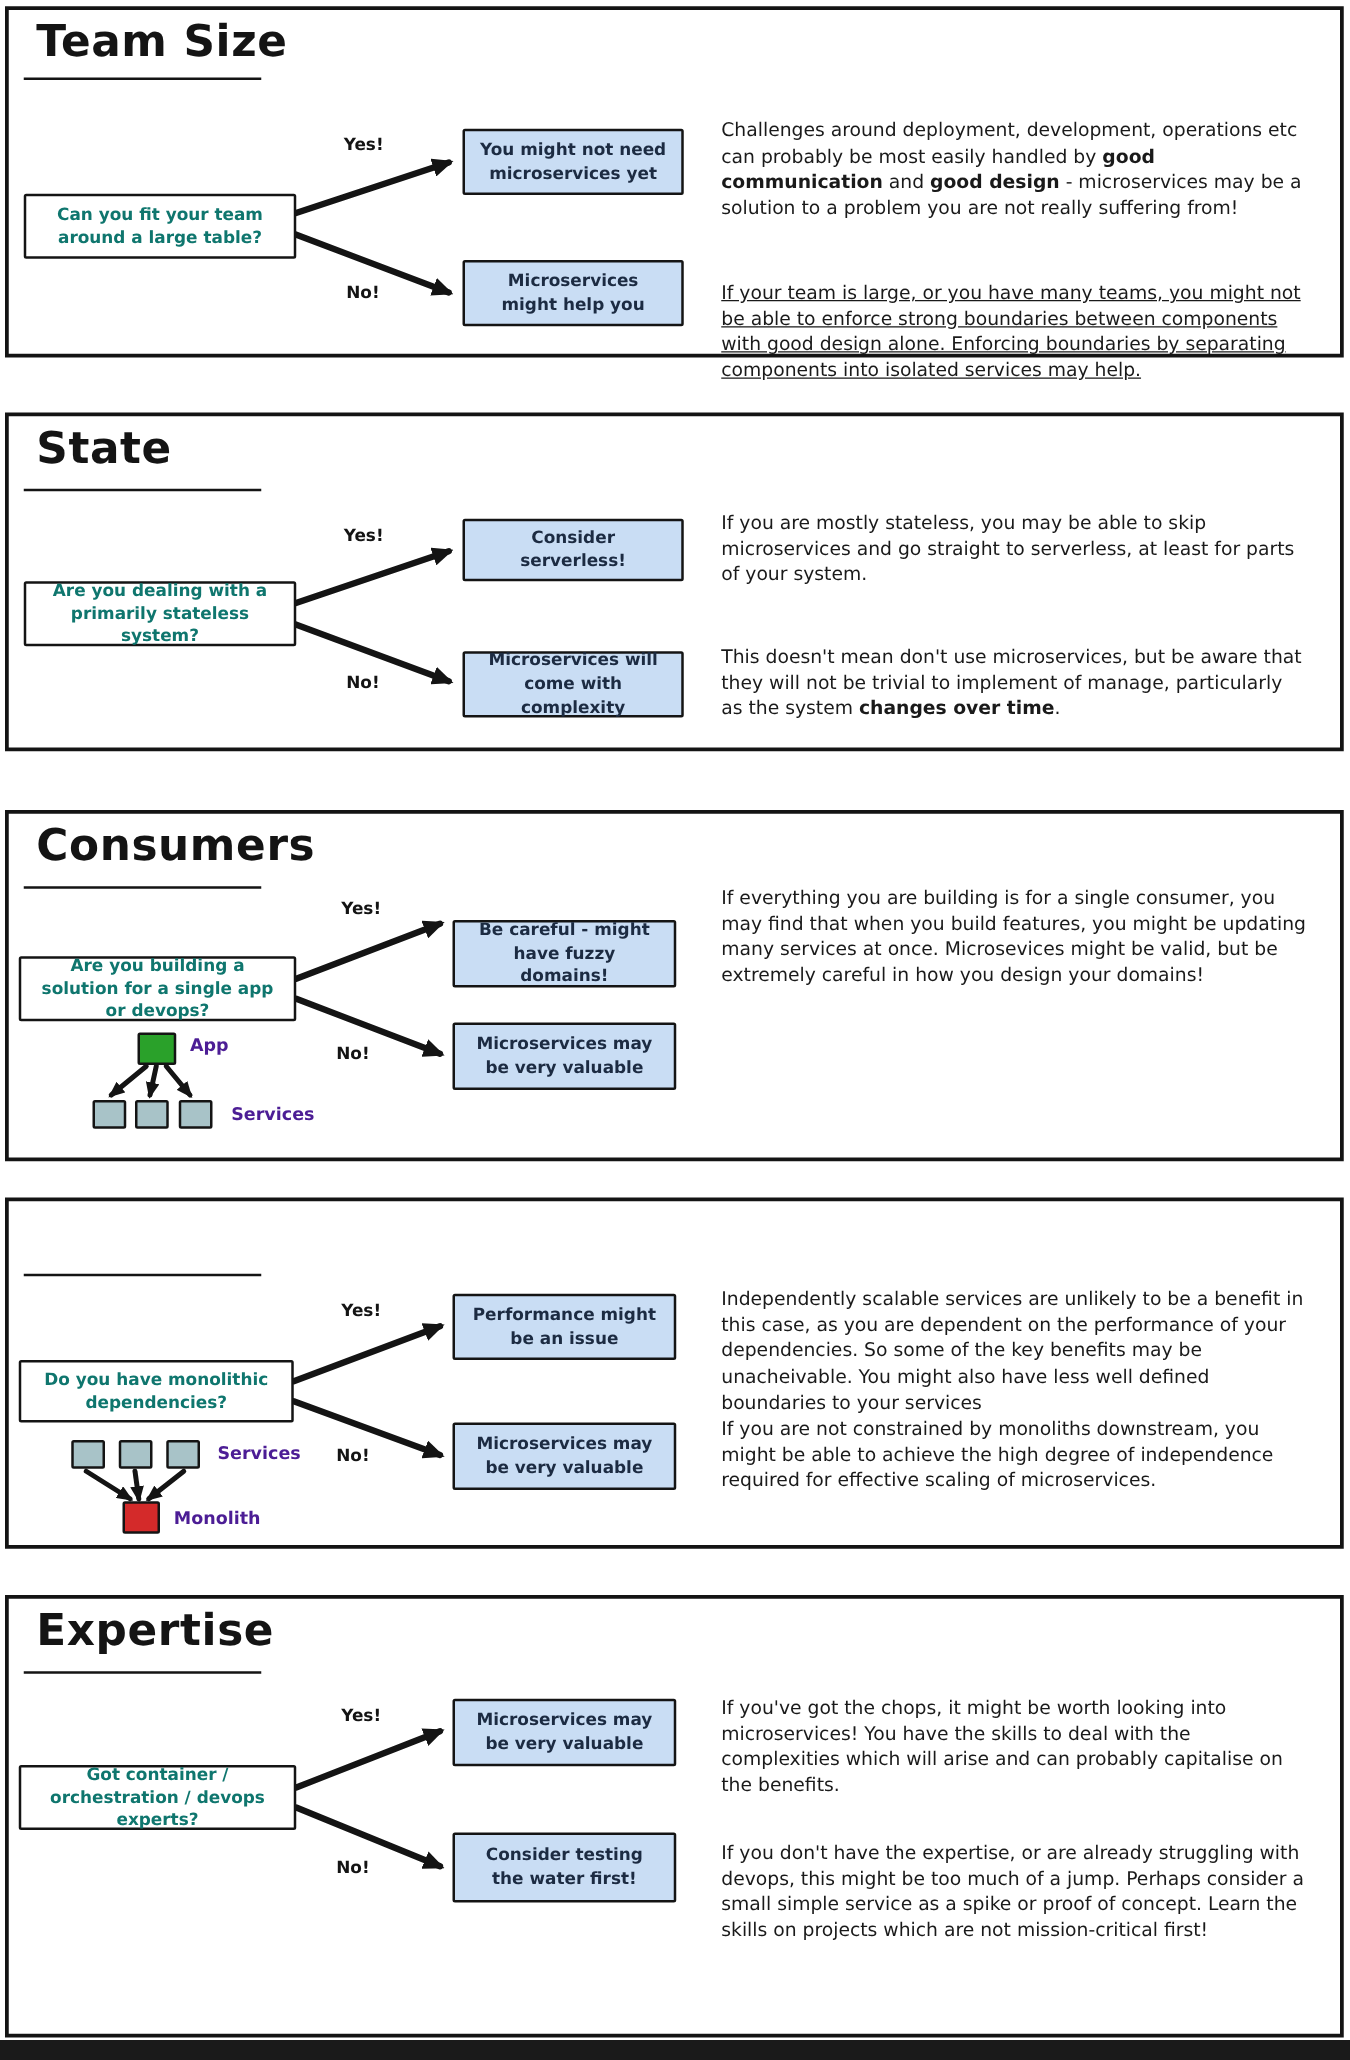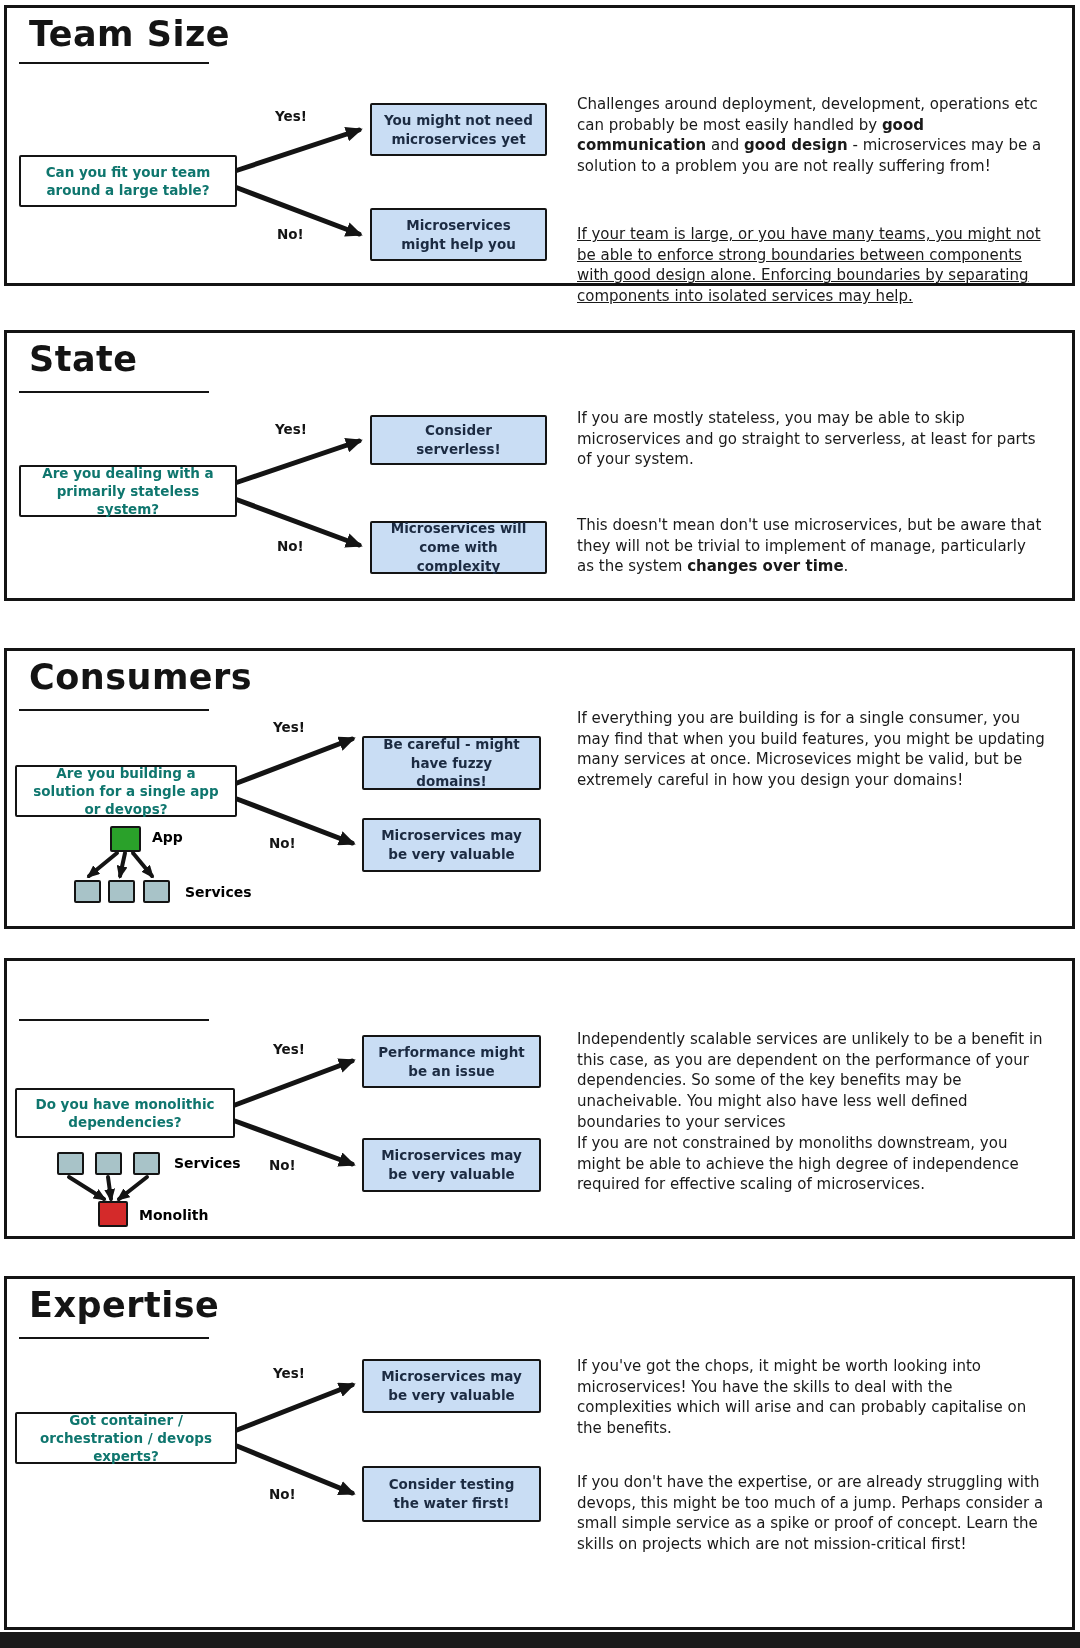--- a/index.html
+++ b/index.html
@@ -16,21 +16,21 @@
           font-size:13.5px; font-weight:700; line-height:1.35; padding:4px 8px; color:#0f766e; }
   .obox { position:absolute; background:#c9ddf4; border:2.5px solid #141414; border-radius:2px;
           display:flex; align-items:center; justify-content:center; text-align:center;
           font-size:13.5px; font-weight:600; line-height:1.4; padding:4px 10px; color:#1c2b42; }
   .ynlabel { position:absolute; font-size:13.5px; font-weight:600; color:#141414; }
   .expl { position:absolute; left:570px; width:468px; font-size:15px; line-height:1.38; color:#1a1a1a; }
   .expl b { font-weight:700; }
   .arrows { position:absolute; left:0; top:0; pointer-events:none; }
 
   .minibox { position:absolute; border:2.5px solid #141414; border-radius:2px; }
-  .minilabel { position:absolute; font-size:14px; font-weight:600; color:#000000; }
+  .minilabel { position:absolute; font-size:14px; font-weight:600; color:#4c1d95; }
 
   .bottom-strip { position:absolute; left:0; top:1632px; width:1080px; height:16px; background:#1a1a1a; }
   .defs-svg { position:absolute; width:0; height:0; }
 </style>
 </head>
 <body>
 
 <svg class="defs-svg" aria-hidden="true">
   <defs>
     <marker id="ah" markerUnits="userSpaceOnUse" markerWidth="17" markerHeight="15" refX="13" refY="7.5" orient="auto">

